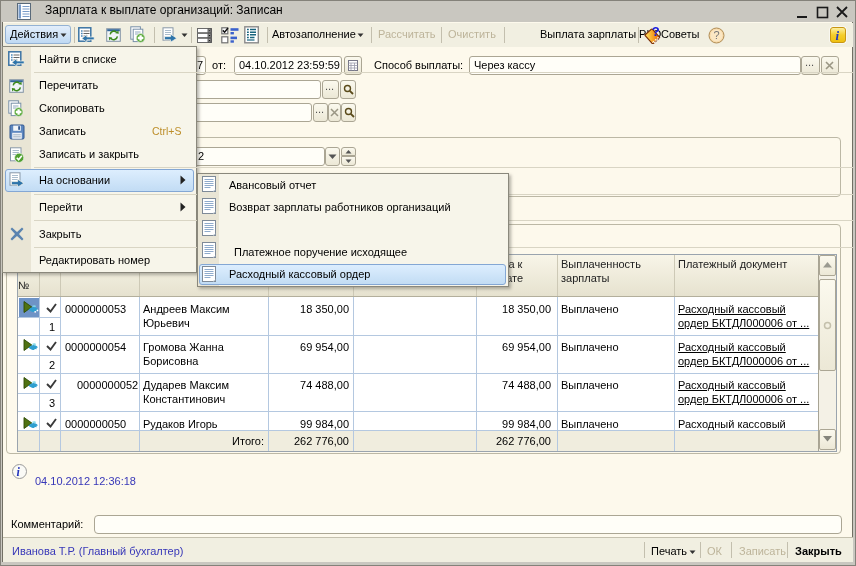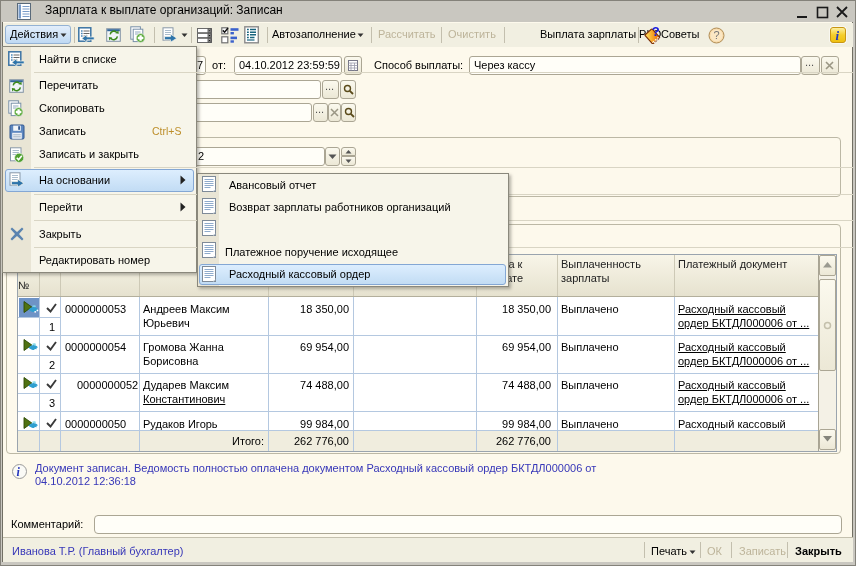--- a/index.html
+++ b/index.html
@@ -323,21 +323,21 @@
 <path d="M9.5 5.4 Q11.5 4.4 12.6 5.6" stroke="#7fd8e8" stroke-width="1.6" fill="none"></path>
 <circle cx="12.2" cy="10.8" r="0.9" fill="#fff"></circle>
       <circle cx="14.4" cy="9.4" r="0.9" fill="#fff"></circle>
 </svg>
 <svg class="ab" style="left:46px;top:379px;" width="11" height="10">
       <path d="M1 5 L4.5 8.5 L10 1" stroke="#3a3a3a" stroke-width="1.9" fill="none"></path>
     </svg>
 <div class="t" style="left:39px;top:397px;width:16px;text-align:right;">3</div>
 <div class="t" style="left:65px;top:379px;padding-left:12px;">0000000052</div>
 <div class="t" style="left:143px;top:379px;">Дударев Максим</div>
-<div class="t" style="left:143px;top:393px;text-decoration:underline;">Константинович</div>
+<div class="t" style="left:143px;top:393px;">Константинович</div>
 <div class="t" style="left:268px;top:379px;width:81px;text-align:right;">74 488,00</div>
 <div class="t" style="left:476px;top:379px;width:75px;text-align:right;">74 488,00</div>
 <div class="t" style="left:561px;top:379px;">Выплачено</div>
 <div class="t" style="left:678px;top:379px;text-decoration:underline;">Расходный кассовый</div>
 <div class="t" style="left:678px;top:393px;text-decoration:underline;">ордер БКТДЛ000006 от ...</div>
 
 <div class="ab" style="left:18px;top:411px;width:800px;height:19px;overflow:hidden;">
 <svg class="ab" style="left:5px;top:6px;" width="16" height="13" viewBox="0 0 16 13">
 <path d="M1 0.5 L1 11.5 L8.8 6Z" fill="#4f7212" stroke="#2c4a04" stroke-width="0.9"></path>
 <path d="M5.5 8.5 Q9 4.6 12.8 6.6 Q15.6 8 14.6 9.6 Q12 11.8 8.4 10.4 Q6 9.6 5.5 8.5Z" fill="#2f9fd0"></path>
@@ -372,21 +372,20 @@
     </svg>
 <div class="btn" style="left:819px;top:429px;width:17px;height:21px;border-radius:2px;"></div>
 <svg class="ab" style="left:823px;top:436px;" width="9" height="6">
       <path d="M0 0 L9 0 L4.5 5.5Z" fill="#84847c"></path>
     </svg>
 
 <svg class="ab" style="left:12px;top:464px;" width="15" height="15" viewBox="0 0 15 15">
 <circle cx="7.5" cy="7.5" r="7" fill="#fafaf6" stroke="#9a9a9a"></circle>
 <text x="4.6" y="11.8" font-family="Liberation Serif" font-size="12" font-style="italic" font-weight="bold" fill="#2233bb">i</text>
 </svg>
-<div class="t blue" style="left:35px;top:462px;">Документ записан. Ведомость полностью оплачена документом Расходный кассовый ордер БКТДЛ000006 от</div>
 <div class="t blue" style="left:35px;top:475px;">04.10.2012 12:36:18</div>
 <div class="t" style="left:11px;top:518px;">Комментарий:</div>
 <div class="fld" style="left:94px;top:515px;width:748px;height:19px;border-radius:4px;"></div>
 
 <div class="ab" style="left:3px;top:537px;width:850px;height:1px;background:#c4c0ae;"></div>
 <div class="ab" style="left:3px;top:538px;width:850px;height:24px;background:#f1efe1;"></div>
 <div class="t blue" style="left:12px;top:545px;">Иванова Т.Р. (Главный бухгалтер)</div>
 <div class="ab" style="left:644px;top:542px;width:1px;height:16px;background:#c3bfae;"></div>
 <div class="t" style="left:651px;top:545px;">Печать</div>
 <svg class="ab" style="left:689px;top:550px;" width="7" height="5">
@@ -443,21 +442,21 @@
       <use href="#icbased"></use>
     </svg>
 <svg class="ab" style="left:10px;top:227px;" width="14" height="14" viewBox="0 0 14 14">
 <path d="M2 0.5 L7 5 L12 0.5 L13.5 2 L9 7 L13.5 12 L12 13.5 L7 9 L2 13.5 L0.5 12 L5 7 L0.5 2Z" fill="#5b84b0"></path>
 </svg>
 
 <div class="ab" style="left:197px;top:173px;width:312px;height:114px;background:#f7f5ea;border:1px solid #8a887c;box-sizing:border-box;box-shadow:2px 2px 3px rgba(90,88,80,0.45);"></div>
 <div class="ab" style="left:198px;top:174px;width:21px;height:112px;background:#e9e5d5;"></div>
 <div class="t" style="left:229px;top:179px;">Авансовый отчет</div>
 <div class="t" style="left:229px;top:201px;">Возврат зарплаты работников организаций</div>
-<div class="t" style="left:225px;top:246px;">Платежное поручение исходящее</div>
+<div class="t" style="left:234px;top:246px;">Платежное поручение исходящее</div>
 <div class="ab" style="left:199px;top:264px;width:307px;height:21px;background:linear-gradient(#ddeefe,#c2dcf4);border:1px solid #84a7d4;border-radius:3px;box-sizing:border-box;"></div>
 <div class="t" style="left:229px;top:268px;">Расходный кассовый ордер</div>
 <svg class="ab" style="left:202px;top:176px;" width="14" height="16" viewBox="0 0 14 16">
       <rect x="0.5" y="0.5" width="13" height="15" fill="#fff" stroke="#7e8a98"></rect>
       <path d="M2.5 3.5h9M2.5 5.5h9M2.5 7.5h9M2.5 9.5h9M2.5 11.5h6" stroke="#8fabcc" stroke-width="1.1"></path>
       <path d="M13.5 14 L11 15.5" stroke="#b8c2cc"></path>
     </svg>
 <svg class="ab" style="left:202px;top:198px;" width="14" height="16" viewBox="0 0 14 16">
       <rect x="0.5" y="0.5" width="13" height="15" fill="#fff" stroke="#7e8a98"></rect>
       <path d="M2.5 3.5h9M2.5 5.5h9M2.5 7.5h9M2.5 9.5h9M2.5 11.5h6" stroke="#8fabcc" stroke-width="1.1"></path>

